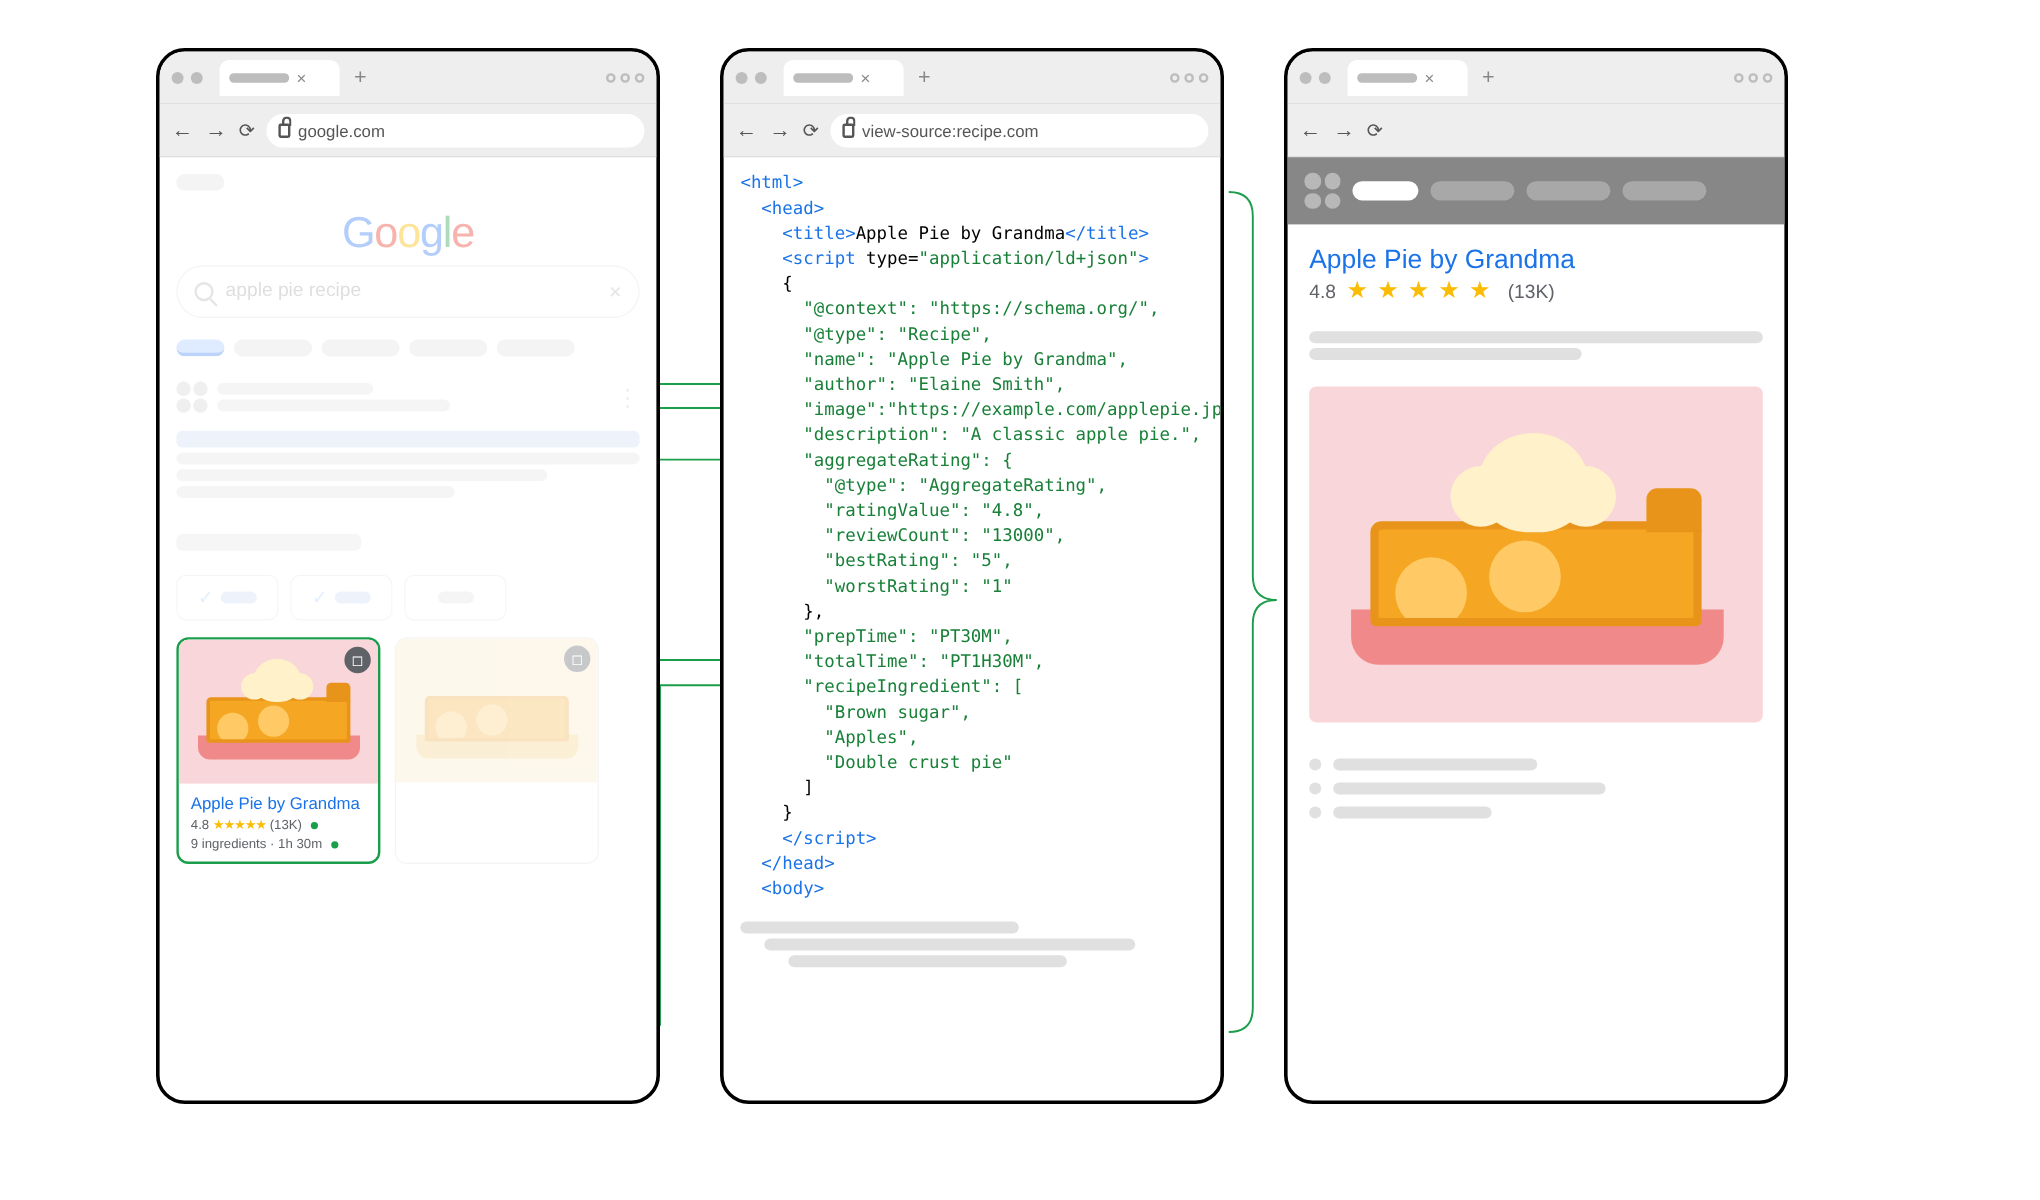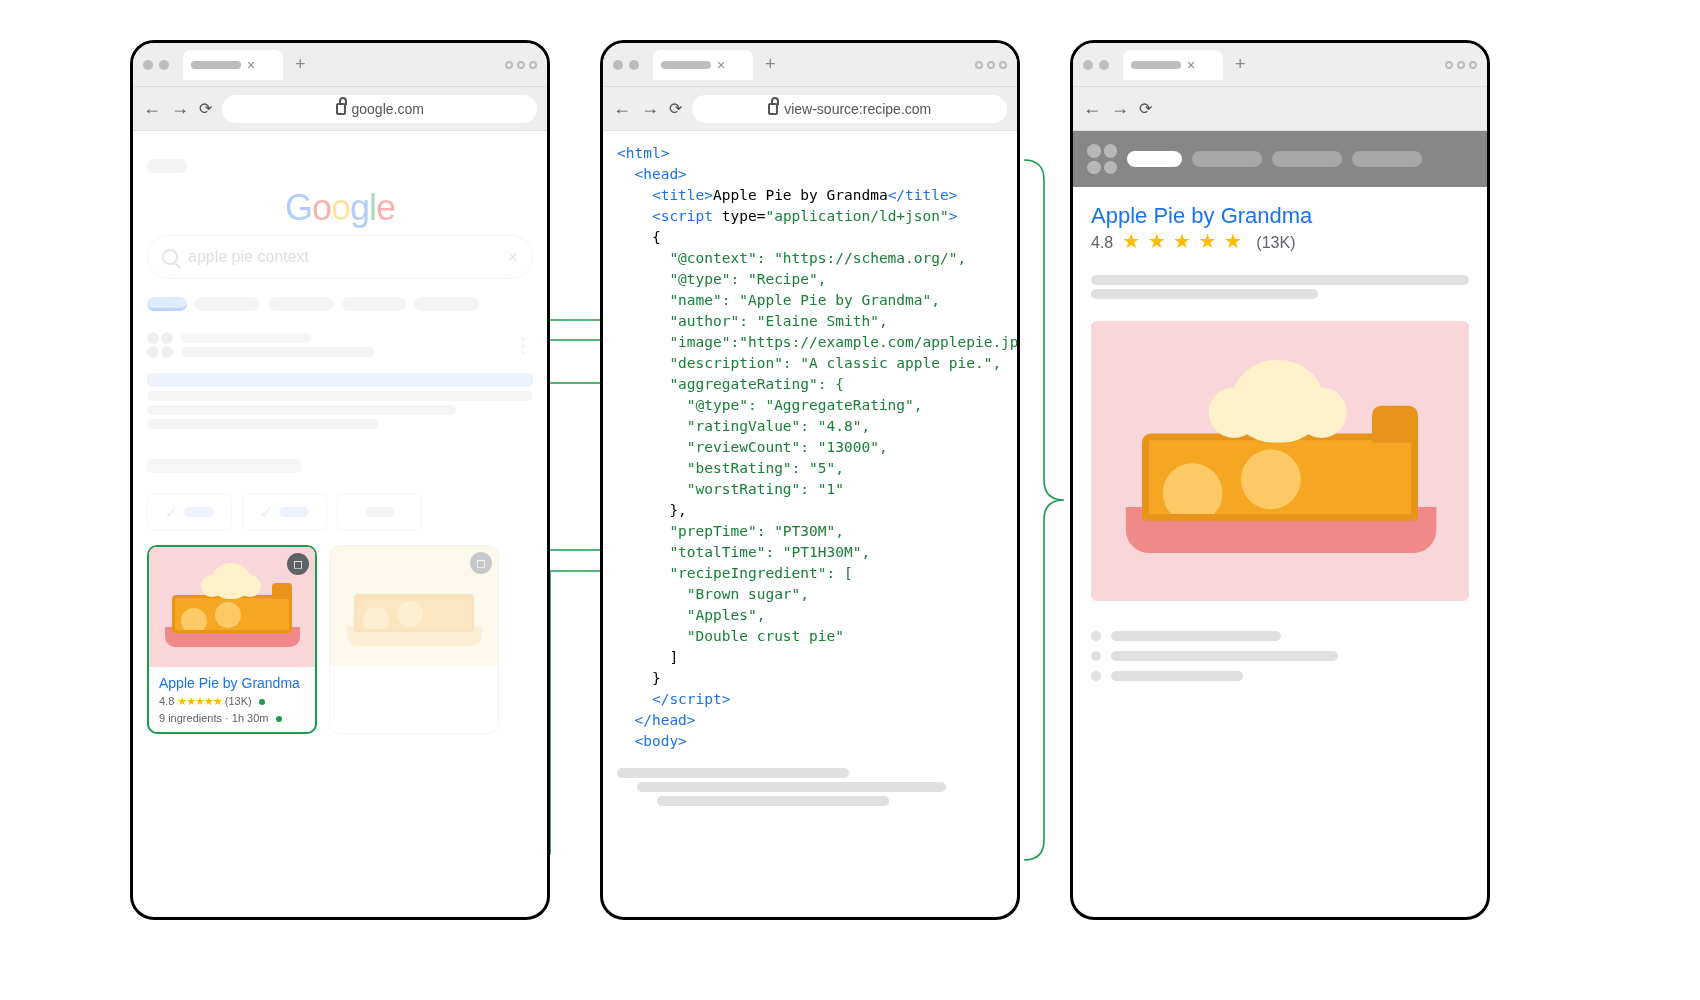--- a/index.html
+++ b/index.html
@@ -18,26 +18,26 @@
 .tab { background: #fff; border-radius: 8px 8px 0 0; height: 30px; width: 100px; display: flex; align-items: center; padding: 0 8px; gap: 6px; margin-left: 8px; }
 .tab-bar { height: 8px; width: 50px; background: #bdbdbd; border-radius: 4px; }
 .tab-x { color: #888; font-size: 14px; }
 .tab-plus { color: #888; font-size: 18px; margin-left: 6px; }
 .win-dots { margin-left: auto; display: flex; gap: 4px; }
 .win-dots .d { width: 8px; height: 8px; border: 2px solid #bdbdbd; border-radius: 50%; }
 
 .url-row { background: #eeeeee; height: 44px; display: flex; align-items: center; padding: 0 10px; gap: 10px; border-bottom: 1px solid #ddd; }
 .nav-arrow { color: #555; font-size: 18px; font-weight: bold; }
 .reload { color: #555; font-size: 16px; }
-.url-box { flex: 1; background: #fff; border-radius: 16px; height: 28px; display: flex; align-items: center; padding: 0 10px; gap: 6px; font-size: 14px; color: #555; justify-content: center; }
+.url-box { flex: 1; background: #fff; border-radius: 16px; height: 28px; display: flex; align-items: center; padding: 0 10px; gap: 6px; font-size: 14px; color: #555; }
 .lock-icon { width: 10px; height: 12px; border: 2px solid #555; border-radius: 2px; position: relative; }
 .lock-icon::before { content: ''; position: absolute; top: -8px; left: 1px; width: 4px; height: 6px; border: 2px solid #555; border-bottom: none; border-radius: 4px 4px 0 0; }
 
 
-.p1-body { padding: 28px 14px; }
+.p1-body { padding: 14px 14px; }
 .google-logo { text-align: center; font-size: 36px; font-weight: 500; margin: 14px 0 6px; letter-spacing: -1px; opacity: 0.4; }
 .google-logo .gb { color: #4285F4; } .google-logo .gr { color: #EA4335; } .google-logo .gy { color: #FBBC05; } .google-logo .gg { color: #34A853; }
 .search-box { border: 1px solid #e8e8e8; border-radius: 22px; height: 44px; display: flex; align-items: center; padding: 0 14px; gap: 10px; opacity: 0.5; }
 .search-icon { width: 16px; height: 16px; border: 2px solid #ccc; border-radius: 50%; position: relative; }
 .search-icon::after { content: ''; position: absolute; width: 8px; height: 2px; background: #ccc; bottom: -4px; right: -6px; transform: rotate(45deg); }
 .search-text { color: #bfbfbf; font-size: 16px; }
 .search-x { margin-left: auto; color: #ccc; font-size: 18px; }
 
 .pill-row { display: flex; gap: 8px; margin: 18px 0 6px; opacity: 0.35; }
 .pill { height: 14px; background: #e0e0e0; border-radius: 7px; }
@@ -171,21 +171,21 @@
   </div>
   <div class="p1-body">
     <div style="opacity:.35;display:flex;gap:6px;margin-bottom:4px">
           <div class="pill w30"></div>
         </div>
     <div class="google-logo">
       <span class="gb">G</span><span class="gr">o</span><span class="gy">o</span><span class="gb">g</span><span class="gg">l</span><span class="gr">e</span>
     </div>
     <div class="search-box">
       <span class="search-icon"></span>
-      <span class="search-text">apple pie context</span>
+      <span class="search-text">apple pie recipe</span>
       <span class="search-x">×</span>
     </div>
     <div class="pill-row">
       <div class="pill active w30"></div>
       <div class="pill w50"></div>
       <div class="pill w50"></div>
       <div class="pill w50"></div>
       <div class="pill w50"></div>
     </div>
     <div class="result-stub">

